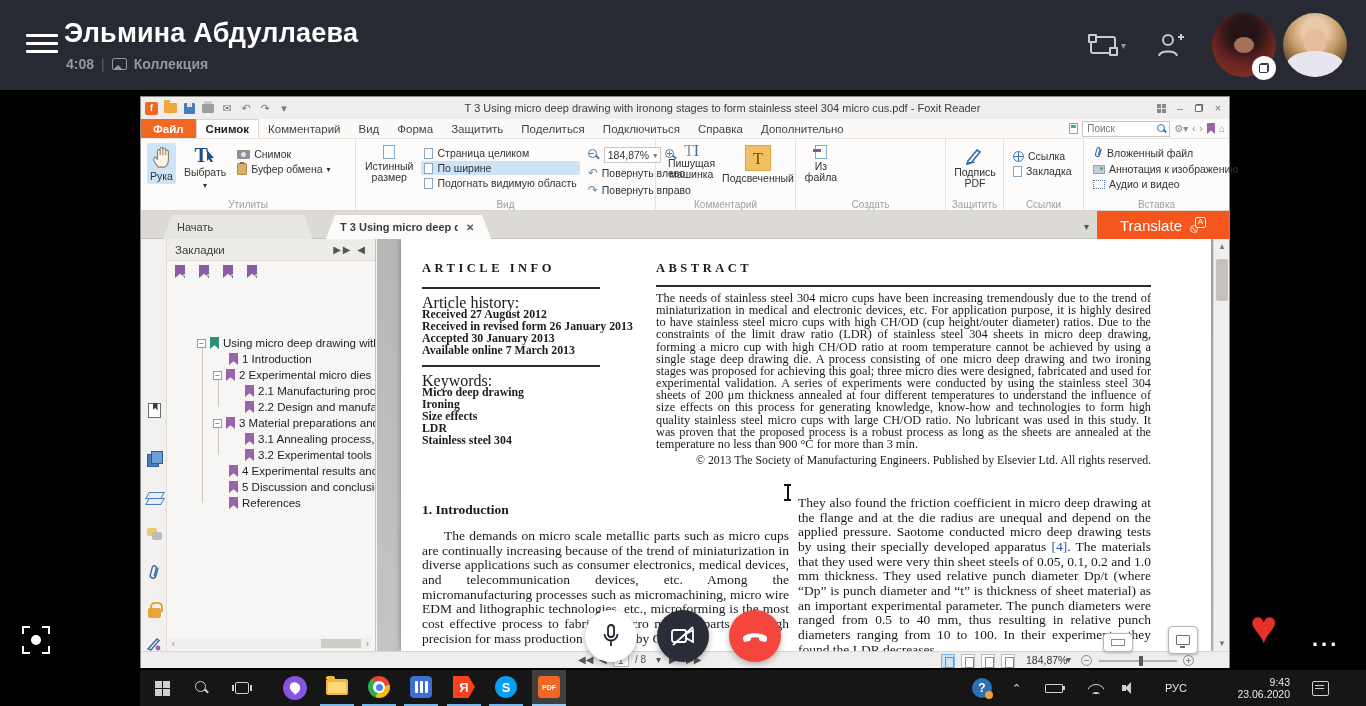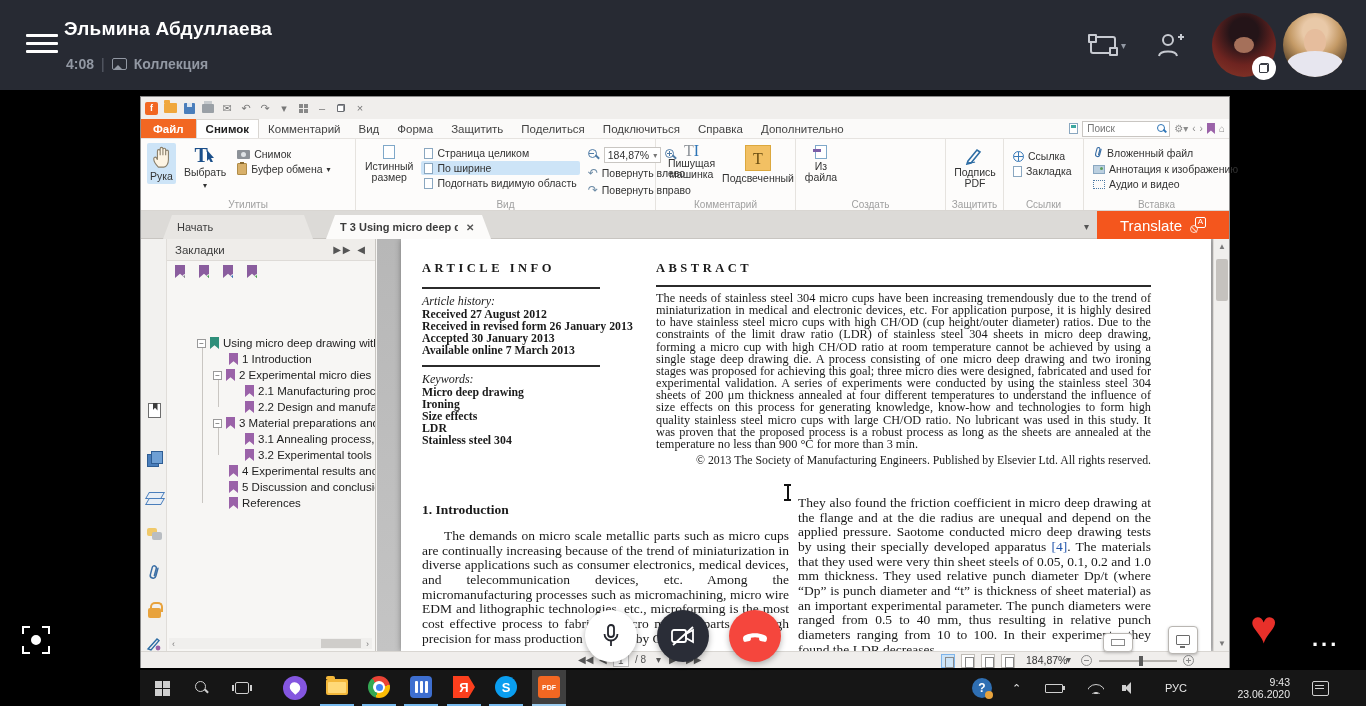--- a/index.html
+++ b/index.html
@@ -5,21 +5,21 @@
   * { box-sizing: border-box; margin: 0; padding: 0; }
   html,body { background:#000; }
   body { font-family:"Liberation Sans", sans-serif; }
   #stage { position:relative; width:1366px; height:706px; background:#000; overflow:hidden; }
   .abs { position:absolute; }
 
   
   #call-header { left:0; top:0; width:1366px; height:90px; background:#272a33; }
   .burger { left:26px; top:34px; width:32px; height:22px; cursor:pointer; }
   .burger i { display:block; height:3px; background:#fff; margin-bottom:5px; border-radius:1px; }
-  .peer-name { left:64px; top:18px; color:#fff; font-size:19px; font-weight:bold; letter-spacing:.2px; }
+  .peer-name { left:64px; top:18px; color:#fff; font-size:27px; font-weight:bold; letter-spacing:.2px; }
   .call-sub { left:66px; top:56px; color:#9298a3; font-size:14px; display:flex; align-items:center; gap:7px; }
   .call-sub .sep { color:#5b606b; }
   .pic-icon { display:inline-block; width:15px; height:12px; border:1.5px solid #9298a3; border-radius:2px; position:relative; }
   .pic-icon::after { content:""; position:absolute; left:1px; bottom:0; border-left:4px solid transparent; border-right:4px solid transparent; border-bottom:4px solid #9298a3; }
   .frame-btn { left:1090px; top:36px; width:40px; height:20px; color:#c7cad1; }
   .frame-rect { position:absolute; left:0; top:0; width:26px; height:18px; border:2px solid #c7cad1; border-radius:3px; }
   .frame-rect::before,.frame-rect::after { content:""; position:absolute; width:5px; height:5px; background:#272a33; border:2px solid #c7cad1; border-radius:1px; }
   .frame-rect::before { left:-4px; top:-4px; } .frame-rect::after { right:-4px; bottom:-4px; }
   .frame-chev { position:absolute; left:31px; top:4px; font-size:10px; color:#9298a3; }
   .addperson { left:1155px; top:30px; width:30px; height:30px; }
@@ -148,21 +148,21 @@
   .bp-hscroll .thumb { position:absolute; left:152px; width:40px; height:9px; background:#cfcdca; }
   .scr-arrow { color:#7a7a7a; font-size:9px; padding:0 3px; cursor:pointer; }
 
   
   .pdfarea { left:236px; top:142px; width:836px; height:412px; background:linear-gradient(#b7b7b7,#c4c4c4); overflow:hidden; }
   .pdfpage { position:absolute; left:24px; top:0; width:810px; height:412px; background:#fff; box-shadow:0 0 6px rgba(0,0,0,.35); }
   .serif { font-family:"Liberation Serif", serif; color:#1a1a1a; }
   .ai-head { font-size:12.5px; font-weight:bold; letter-spacing:3.5px; }
   .rule { background:#2b2b2b; height:1.5px; }
   .ai-line { font-size:11.8px; line-height:12px; font-weight:bold; }
-  .ai-label { font-size:12px; font-style:italic; }
+  .ai-label { font-size:16px; }
   .abstract-txt { font-size:12.3px; line-height:12.15px; text-align:justify; }
   .copyright { font-size:11.8px; text-align:right; }
   .col-txt { font-size:13.5px; line-height:14.65px; text-align:justify; }
   .intro-head { font-size:13.5px; font-weight:bold; }
   .refblue { color:#2255aa; }
   .vscroll { left:1072px; top:142px; width:16px; height:412px; background:#f0efed; border-left:1px solid #dcd9d5; }
   .vscroll .arr { position:absolute; left:0; width:16px; text-align:center; color:#7a7a7a; font-size:8px; cursor:pointer; }
   .vscroll .vthumb { position:absolute; left:2px; top:20px; width:12px; height:42px; background:#c5c2be; border-radius:2px; cursor:grab; }
 
   
@@ -295,20 +295,21 @@
       <span class="tb-ic">
           <span class="floppy-ic"></span>
         </span>
       <span class="tb-ic">
           <span class="print-ic"></span>
         </span>
       <span class="tb-ic">✉</span>
       <span class="tb-ic">↶</span>
       <span class="tb-ic">↷</span>
       <span class="tb-ic">▾</span>
+      <span class="wtitle">T 3 Using micro deep drawing with ironong stages to form stainless steel 304 micro cus.pdf - Foxit Reader</span>
       <span class="tb-ic">
           <span class="grid-ic">
             <b></b>
             <b></b>
             <b></b>
             <b></b>
           </span>
         </span>
       <span class="tb-ic">–</span>
       <span class="tb-ic">

